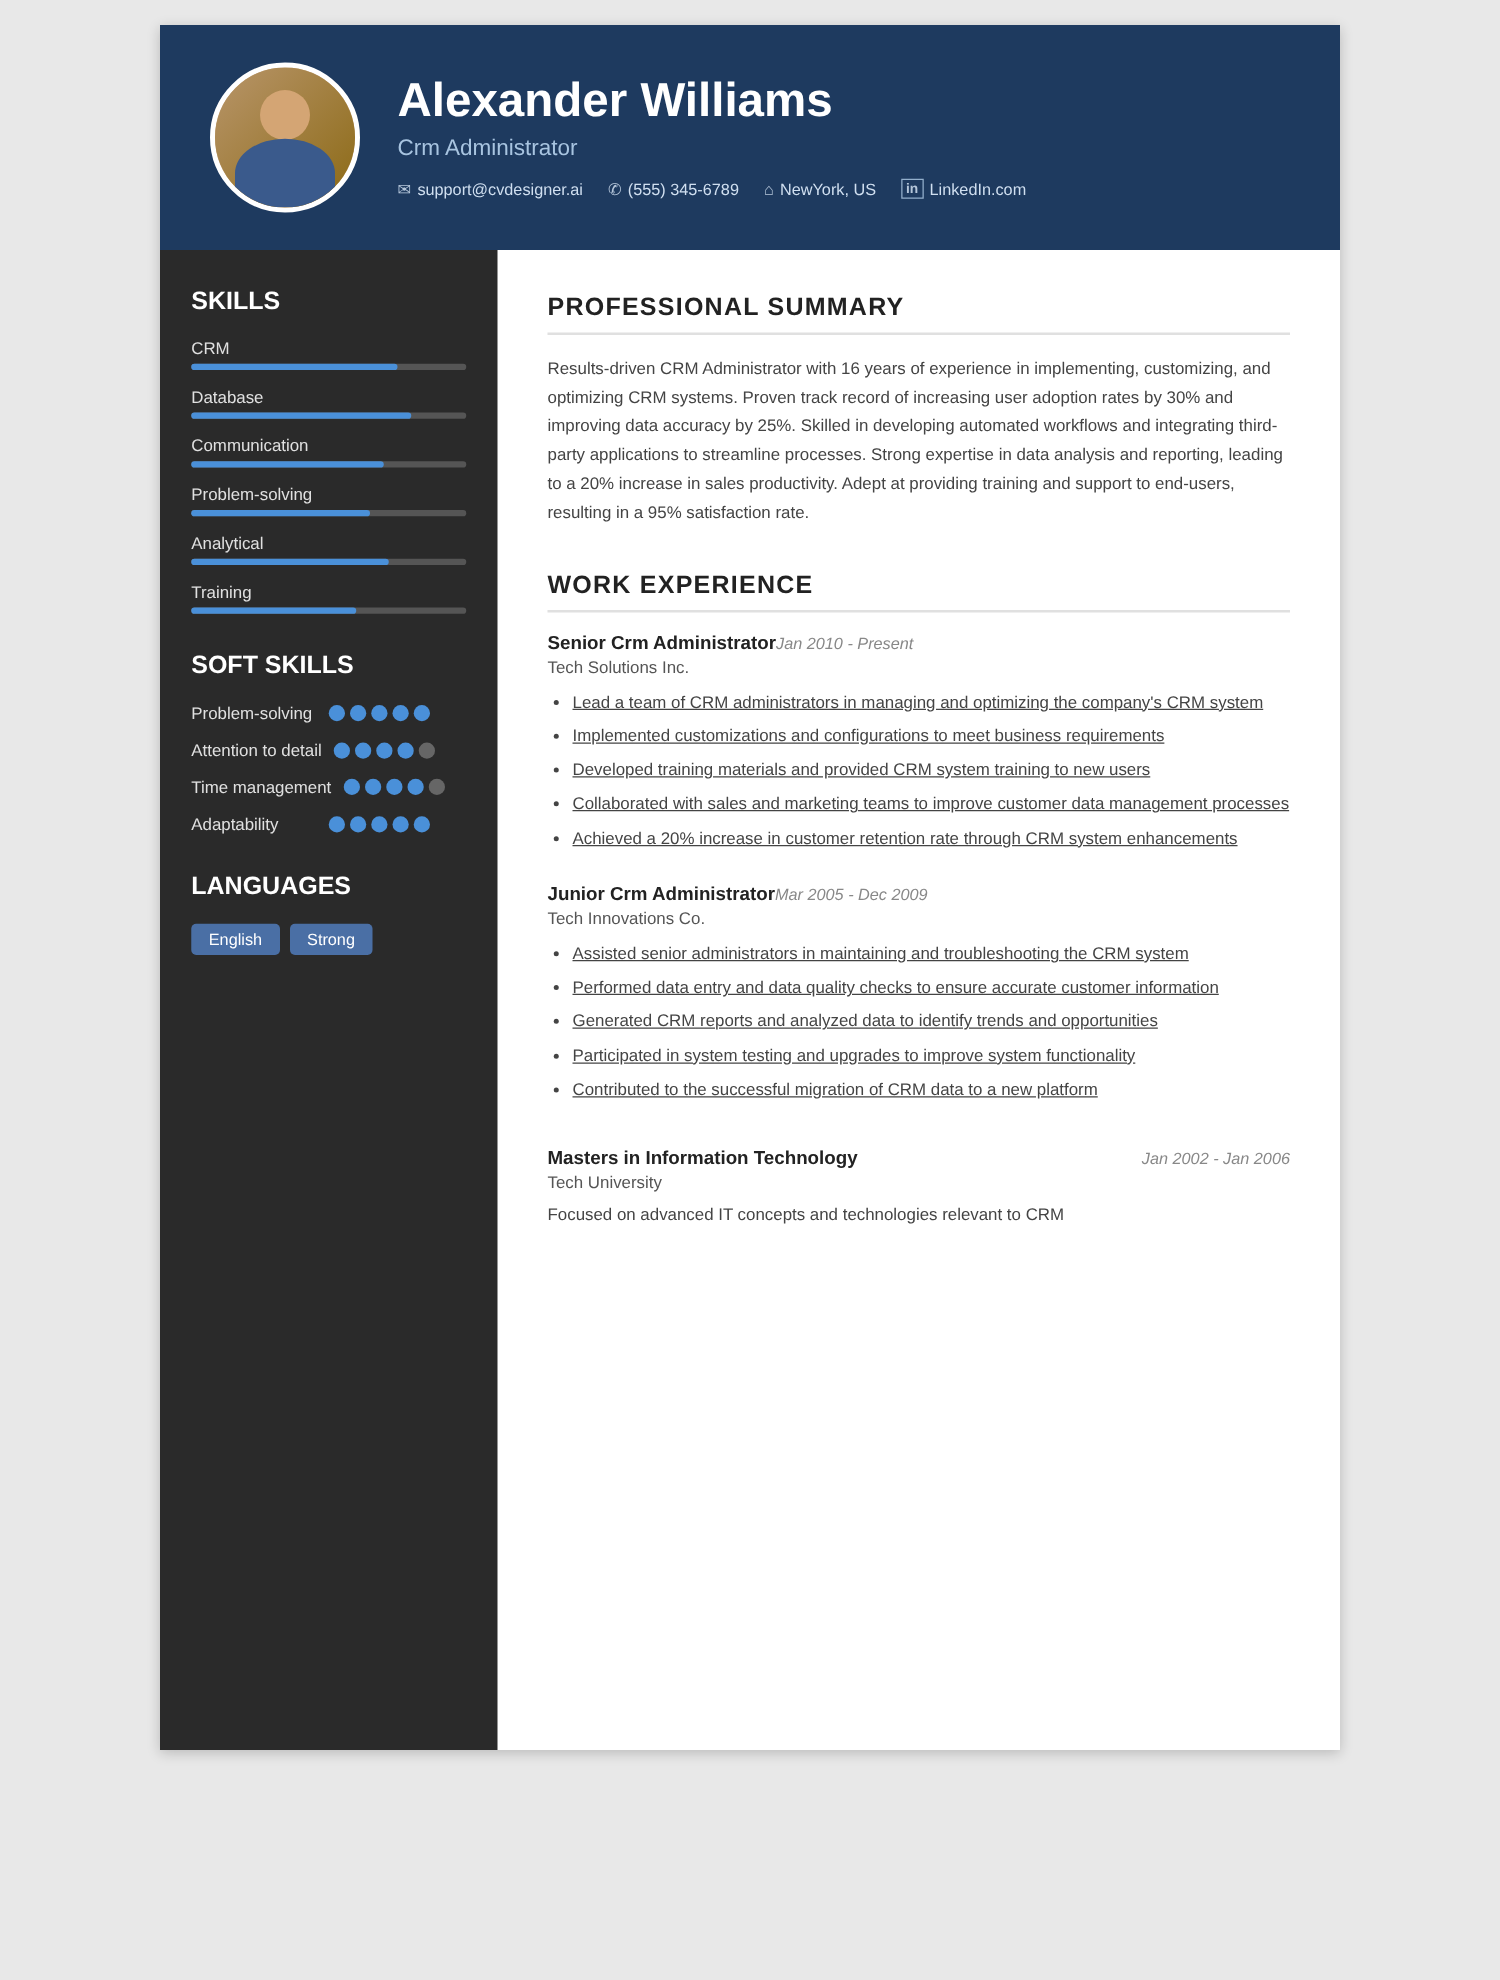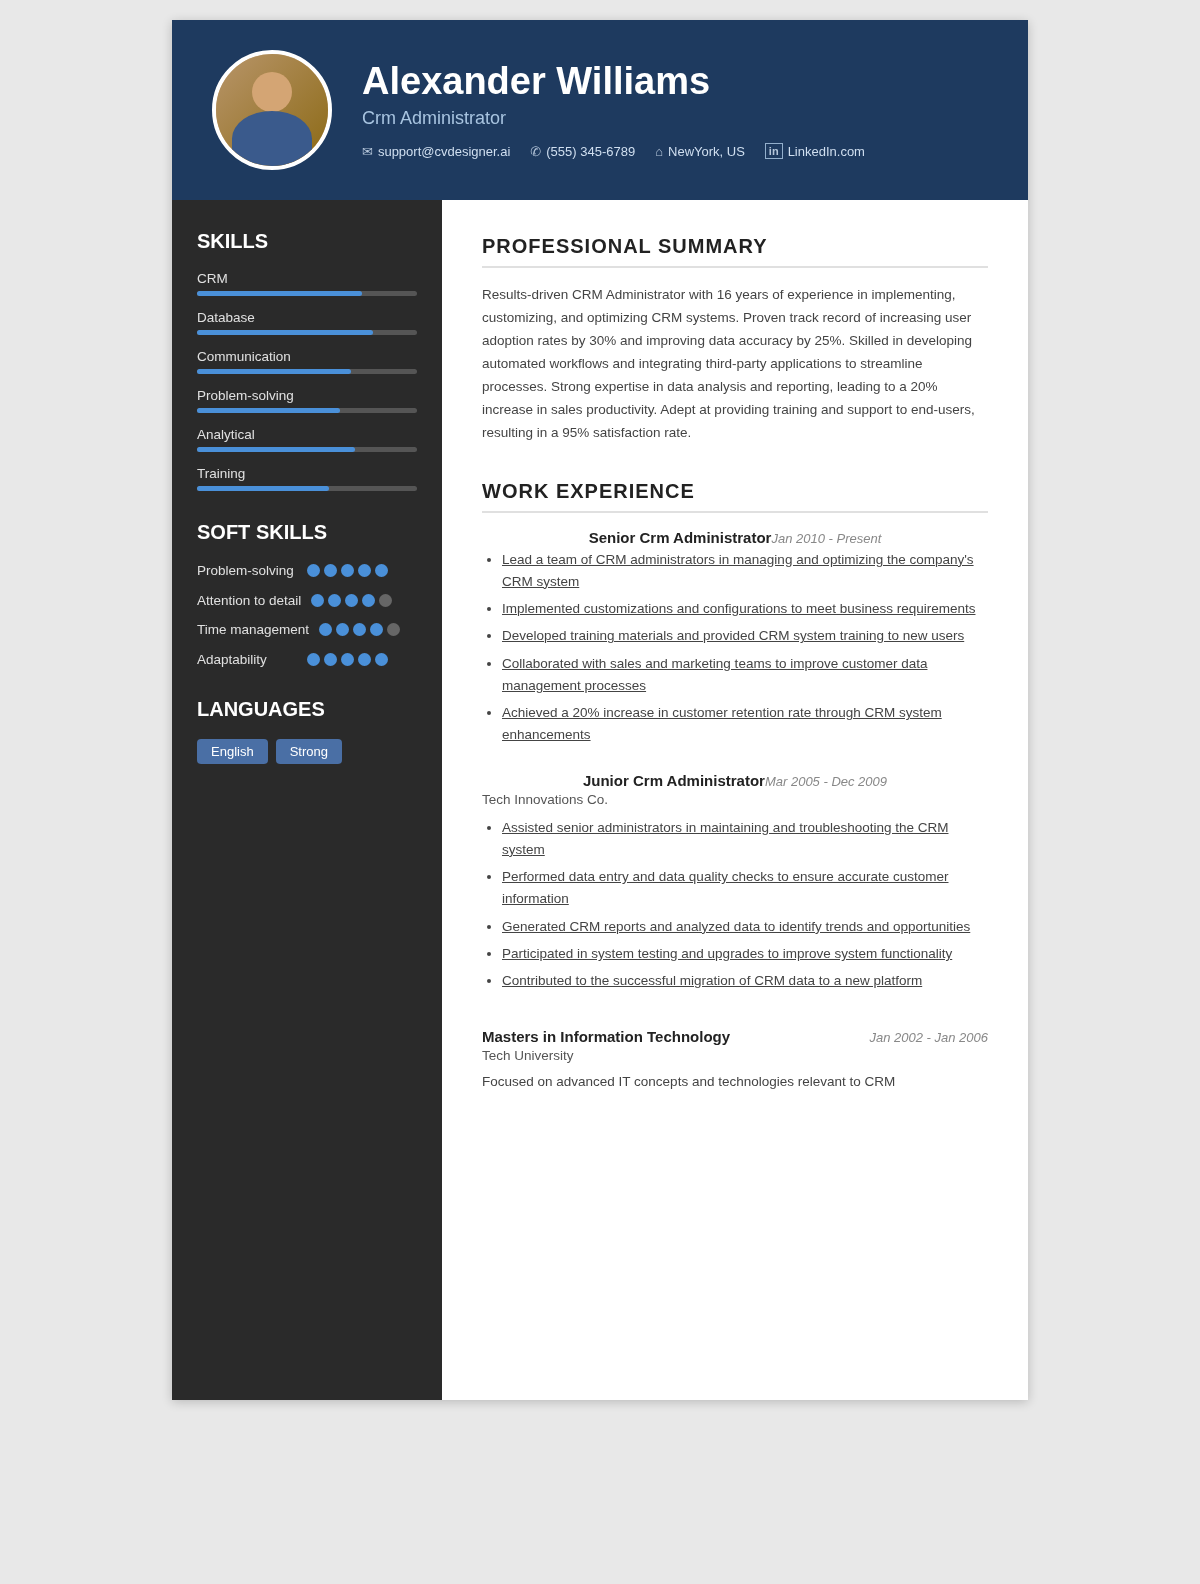--- a/index.html
+++ b/index.html
@@ -4,21 +4,21 @@
   <style>
     * { box-sizing: border-box; margin: 0; padding: 0; }
     body {
       font-family: Arial, sans-serif;
       background: #e8e8e8;
       display: flex;
       justify-content: center;
       padding: 20px 0;
     }
     .resume-wrapper {
-      width: 856px;
+      width: 944px;
       background: #fff;
       box-shadow: 0 2px 10px rgba(0,0,0,0.2);
     }
     
     .header {
       background: #1e3a5f;
       display: flex;
       align-items: center;
       padding: 30px 40px;
       gap: 30px;
@@ -205,21 +205,21 @@
       font-size: 13.5px;
       line-height: 1.7;
       color: #444;
       margin-bottom: 35px;
     }
     .section {
       margin-bottom: 35px;
     }
     .job-header {
       display: flex;
-      justify-content: center;
+      justify-content: flex-start;
       align-items: baseline;
       margin-bottom: 3px;
     }
     .job-title {
       font-size: 15px;
       font-weight: bold;
       color: #222;
     }
     .job-dates {
       font-size: 13px;
@@ -406,20 +406,21 @@
       </div>
 
       <div class="section">
         <div class="section-title">WORK EXPERIENCE</div>
 
         <div class="job-entry">
           <div class="job-header">
             <span class="job-title">Senior Crm Administrator</span>
             <span class="job-dates">Jan 2010 - Present</span>
           </div>
+          <div class="job-company">Tech Solutions Inc.</div>
           <ul class="job-bullets">
             <li>Lead a team of CRM administrators in managing and optimizing the company's CRM system</li>
             <li>Implemented customizations and configurations to meet business requirements</li>
             <li>Developed training materials and provided CRM system training to new users</li>
             <li>Collaborated with sales and marketing teams to improve customer data management processes</li>
             <li>Achieved a 20% increase in customer retention rate through CRM system enhancements</li>
           </ul>
         </div>
 
         <div class="job-entry">

